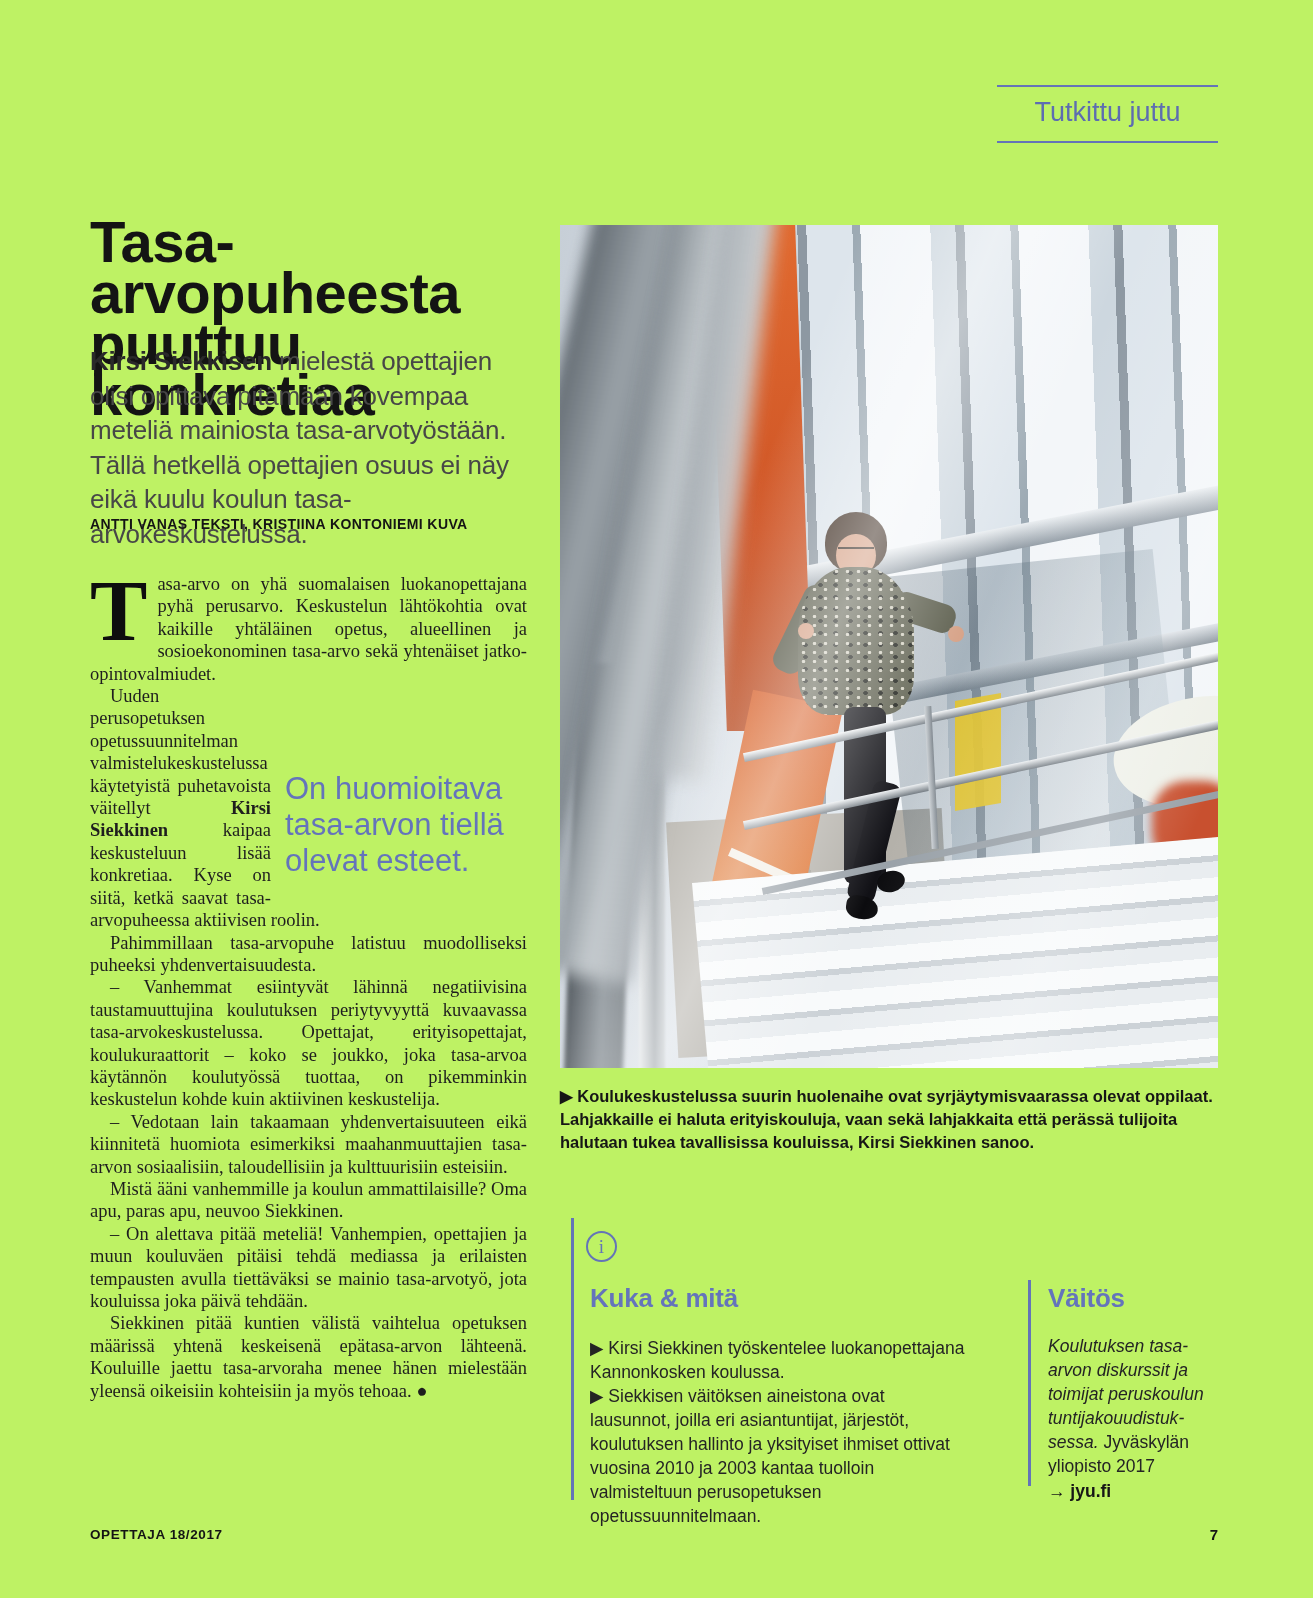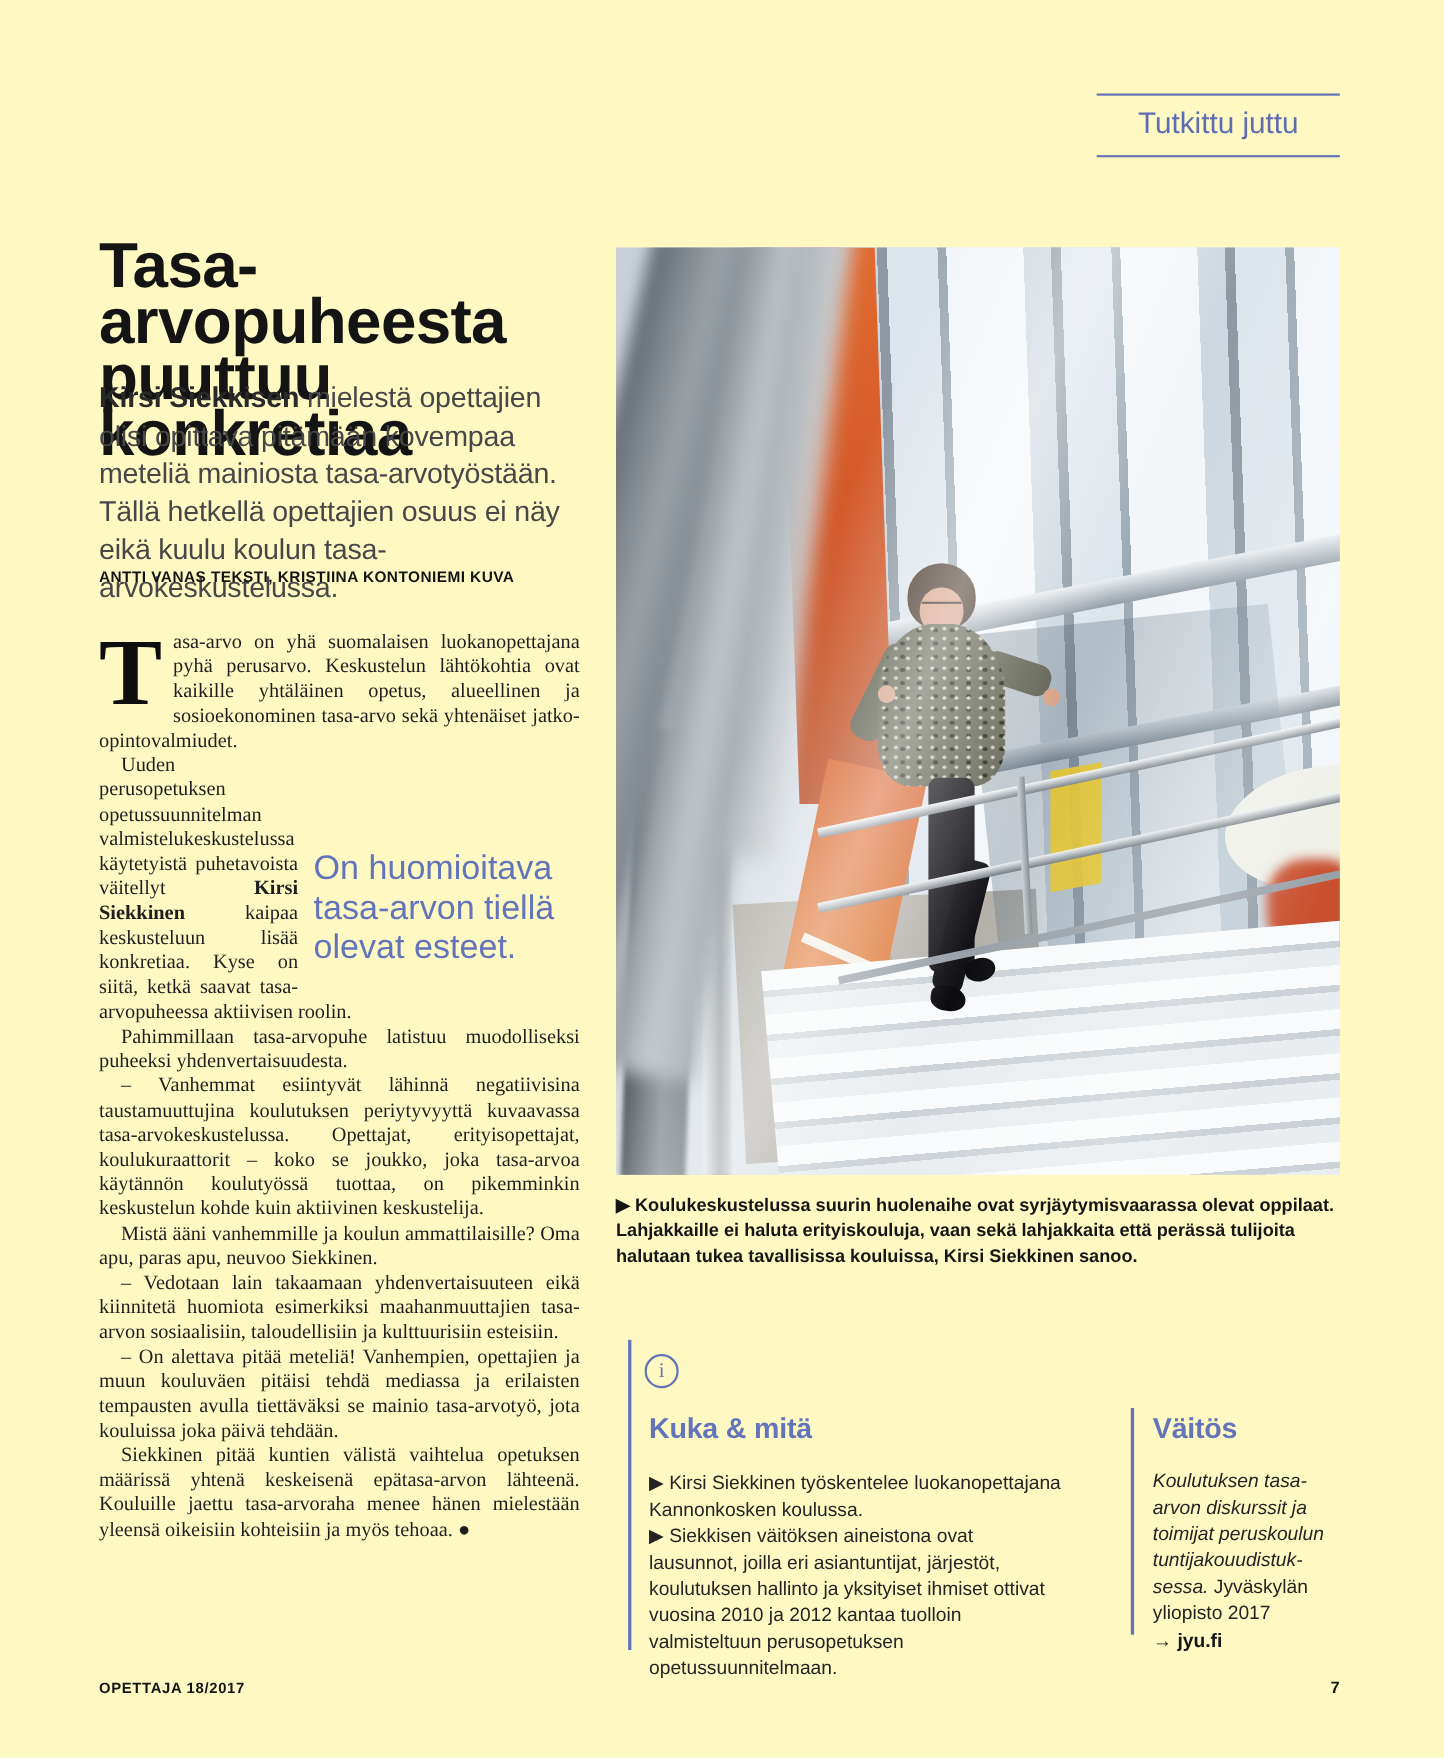--- a/index.html
+++ b/index.html
@@ -1,18 +1,18 @@
 <!DOCTYPE html>
 <html lang="fi"><head>
 <meta charset="utf-8">
 <style>
   * { margin:0; padding:0; box-sizing:border-box; }
   html,body { background:#ffffff; }
   .page {
-    position:relative; width:1313px; height:1598px; background:#fef9c3;
+    position:relative; width:1313px; height:1598px; background:#bef264;
     font-family:"Liberation Sans", sans-serif; overflow:hidden;
   }
 
   
   .tag-box {
     position:absolute; left:997px; top:85px; width:221px;
     border-top:2px solid #6474b8; border-bottom:2px solid #6474b8;
     text-align:center; padding:10px 0 13px 0;
     color:#5d6db1; font-size:27px; font-weight:400;
   }
@@ -172,22 +172,22 @@
 
   <p class="lead"><b>Kirsi Siekkisen</b><span> mielestä opettajien olisi opittava pitämään kovempaa meteliä mainiosta tasa-arvotyöstään. Tällä hetkellä opettajien osuus ei näy eikä kuulu koulun tasa-arvokeskustelussa.</span></p>
 
   <p class="byline">ANTTI VANAS TEKSTI, KRISTIINA KONTONIEMI KUVA</p>
 
   <div class="body-col">
     <p class="first"><span class="dropcap">T</span><span>asa-arvo on yhä suomalaisen luokanopettajana pyhä perusarvo. Keskustelun lähtökohtia ovat kaikille yhtäläinen opetus, alueellinen ja sosioekonominen tasa-arvo sekä yhtenäiset jatko-opintovalmiudet.</span></p>
     <p><span class="pullquote">On huomioitava tasa-arvon tiellä olevat esteet.</span><span>Uuden perusopetuksen opetussuunnitelman valmistelukeskustelussa käytetyistä puhetavoista väitellyt </span><b>Kirsi Siekkinen</b><span> kaipaa keskusteluun lisää konkretiaa. Kyse on siitä, ketkä saavat tasa-arvopuheessa aktiivisen roolin.</span></p>
     <p>Pahimmillaan tasa-arvopuhe latistuu muodolliseksi puheeksi yhdenvertaisuudesta.</p>
     <p>– Vanhemmat esiintyvät lähinnä negatiivisina taustamuuttujina koulutuksen periytyvyyttä kuvaavassa tasa-arvokeskustelussa. Opettajat, erityisopettajat, koulukuraattorit – koko se joukko, joka tasa-arvoa käytännön koulutyössä tuottaa, on pikemminkin keskustelun kohde kuin aktiivinen keskustelija.</p>
+    <p>– Vedotaan lain takaamaan yhdenvertaisuuteen eikä kiinnitetä huomiota esimerkiksi maahanmuuttajien tasa-arvon sosiaalisiin, taloudellisiin ja kulttuurisiin esteisiin.</p>
     <p>Mistä ääni vanhemmille ja koulun ammattilaisille? Oma apu, paras apu, neuvoo Siekkinen.</p>
-    <p>– Vedotaan lain takaamaan yhdenvertaisuuteen eikä kiinnitetä huomiota esimerkiksi maahanmuuttajien tasa-arvon sosiaalisiin, taloudellisiin ja kulttuurisiin esteisiin.</p>
     <p>– On alettava pitää meteliä! Vanhempien, opettajien ja muun kouluväen pitäisi tehdä mediassa ja erilaisten tempausten avulla tiettäväksi se mainio tasa-arvotyö, jota kouluissa joka päivä tehdään.</p>
     <p>Siekkinen pitää kuntien välistä vaihtelua opetuksen määrissä yhtenä keskeisenä epätasa-arvon lähteenä. Kouluille jaettu tasa-arvoraha menee hänen mielestään yleensä oikeisiin kohteisiin ja myös tehoaa. ●</p>
   </div>
 
   <div class="photo">
     <div class="ph ph-windows"></div>
     <div class="ph ph-beam1"></div>
     <div class="ph ph-beam2"></div>
     <div class="ph ph-orange-col"></div>
     <div class="ph ph-floor"></div>
@@ -225,21 +225,21 @@
 
   <p class="caption">▶ Koulukeskustelussa suurin huolenaihe ovat syrjäytymisvaarassa olevat oppilaat. Lahjakkaille ei haluta erityiskouluja, vaan sekä lahjakkaita että perässä tulijoita halutaan tukea tavallisissa kouluissa, Kirsi Siekkinen sanoo.</p>
 
   <div class="rule-left"></div>
   <div class="info-icon">
       <span>i</span>
     </div>
   <div class="kuka-heading">Kuka &amp; mitä</div>
   <div class="kuka-items">
     <p>▶ Kirsi Siekkinen työskentelee luokanopettajana Kannonkosken koulussa.</p>
-    <p>▶ Siekkisen väitöksen aineistona ovat lausunnot, joilla eri asiantuntijat, järjestöt, koulutuksen hallinto ja yksityiset ihmiset ottivat vuosina 2010 ja 2012 kantaa tuolloin valmisteltuun perusopetuksen opetussuunnitelmaan.</p>
+    <p>▶ Siekkisen väitöksen aineistona ovat lausunnot, joilla eri asiantuntijat, järjestöt, koulutuksen hallinto ja yksityiset ihmiset ottivat vuosina 2010 ja 2003 kantaa tuolloin valmisteltuun perusopetuksen opetussuunnitelmaan.</p>
   </div>
 
   <div class="rule-right"></div>
   <div class="vaitos-heading">Väitös</div>
   <div class="vaitos-text">
     <span class="it">Koulutuksen tasa-arvon diskurssit ja toimijat peruskoulun tuntijakouudistuk­sessa.</span><span> Jyväskylän yliopisto 2017</span>
     <a href="#" class="vaitos-link">→ jyu.fi</a>
   </div>
 
   <div class="footer-left">OPETTAJA 18/2017</div>

